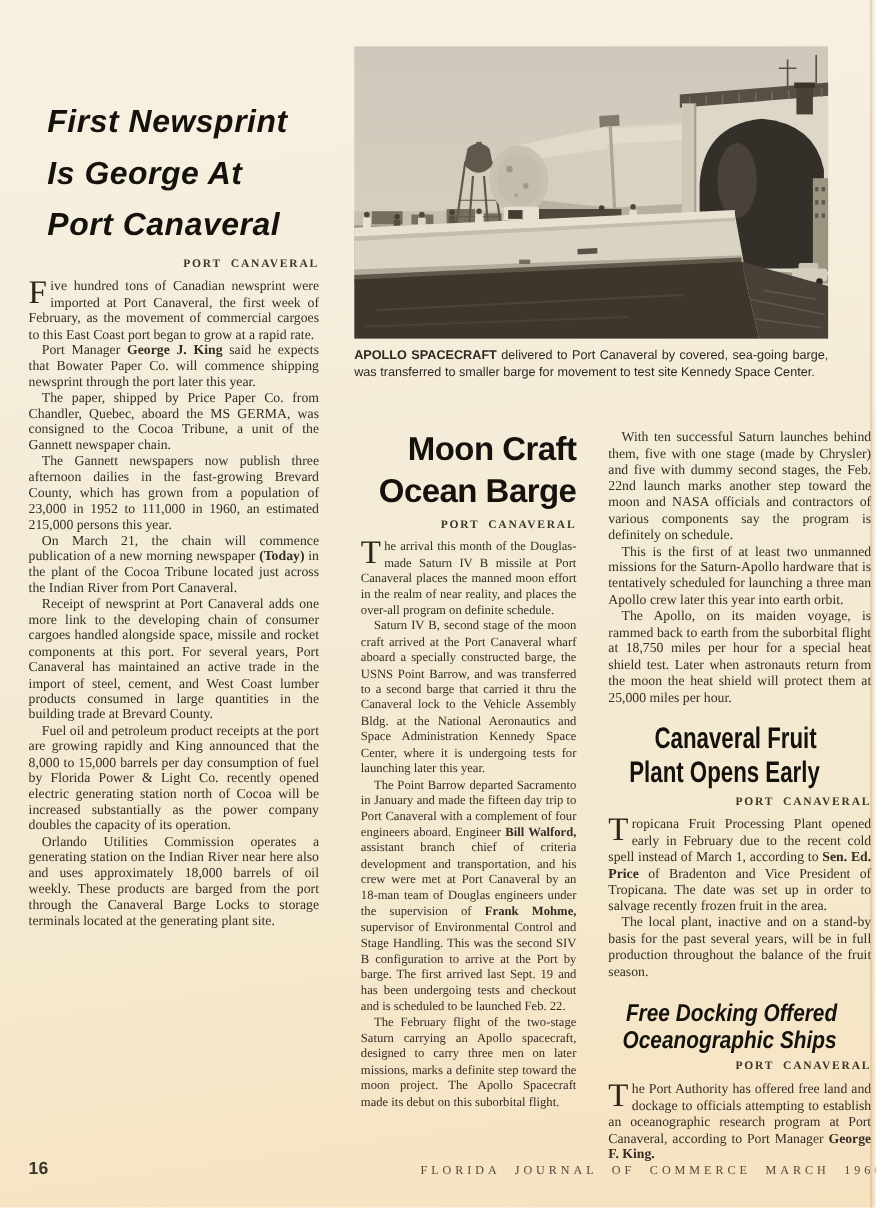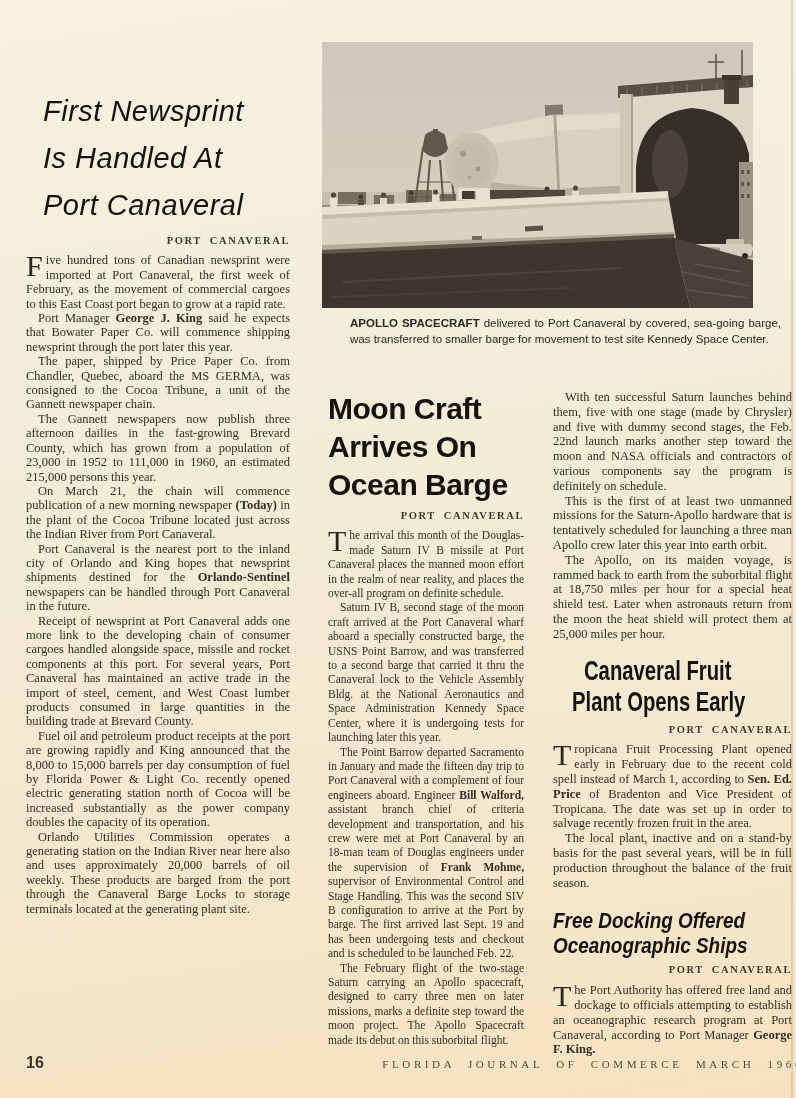--- a/index.html
+++ b/index.html
@@ -18,83 +18,82 @@
   .left-col  { left:26px;  top:88px;  width:264px; font-size:12.5px; line-height:14.4px; }
   .mid-col   { left:328px; top:390px; width:196px; font-size:11.5px; line-height:14.4px; }
   .right-col { left:553px; top:390px; width:239px; font-size:12.5px; line-height:14.8px; }
   .para { text-indent:12px; }
   .para.first { text-indent:0; }
   .dropcap {
     float:left; font-size:30px; line-height:24px; padding:1px 3px 0 0; color:#2b251c;
   }
   b { font-weight:bold; }
   .headline-italic {
-    font-family:"Liberation Sans", sans-serif; font-weight:normal; font-style:italic;
+    font-family:"Liberation Sans", sans-serif; font-weight:bold; font-style:italic;
     font-size:29px; line-height:47px; color:#15120d; letter-spacing:.5px;
     padding-left:17px; text-align:left;
   }
   .headline-sans {
     font-family:"Liberation Sans", sans-serif; font-weight:bold;
     font-size:30px; line-height:38px; color:#15120d; letter-spacing:-.5px;
-    text-align:left;
+    text-align:right;
   }
   .headline-cond {
     font-family:"Liberation Sans", sans-serif; font-weight:bold;
     font-size:27px; line-height:31px; color:#15120d; margin-top:14px;
-    padding-left:19px; text-align:center; white-space:nowrap;
+    padding-left:19px; text-align:right; white-space:nowrap;
   }
   .headline-cond .hl-line { display:inline-block; transform:scaleX(.75); transform-origin:0 50%; }
   .headline-ital-sm {
     font-family:"Liberation Sans", sans-serif; font-weight:bold; font-style:italic;
     font-size:22px; line-height:25px; color:#15120d; margin-top:18px;
-    text-align:left; white-space:nowrap;
+    text-align:right; white-space:nowrap;
   }
   .headline-ital-sm .hl-line { display:inline-block; transform:scaleX(.86); transform-origin:0 50%; }
   .dateline {
     text-align:right; font-weight:bold; font-size:10.5px; letter-spacing:1.6px;
     word-spacing:4px; color:#3d3529; margin:5px 0 5px;
   }
   .photo-frame { position:absolute; left:322px; top:42px; width:431px; height:266px; }
   .photo-frame svg { display:block; width:100%; height:100%; }
   .caption {
     position:absolute; left:322px; top:316px; width:431px;
     font-family:"Liberation Sans", sans-serif; font-size:11.5px; line-height:15.5px;
-    color:#2b2721; text-align:justify;margin-left:28px;
+    color:#2b2721; text-align:justify;
   }
   .page-number {
     position:absolute; left:26px; top:1054px;
     font-family:"Liberation Sans", sans-serif; font-weight:bold; font-size:16px; color:#3b362c;
   }
   .footer-line {
     position:absolute; right:-8px; top:1058px; white-space:nowrap;
     font-size:11px; letter-spacing:3.6px; word-spacing:7px; color:#514a3c;
   }
 </style>
 </head>
 <body>
 
 <div class="page">
 
   <section class="col left-col">
     <h1 class="headline-italic">
       <div>First Newsprint</div>
-      <div>Is Handled At</div>
+      <div>Is George At</div>
       <div>Port Canaveral</div>
     </h1>
     <div class="dateline">PORT CANAVERAL</div>
     <div class="article-body">
         <p class="para first"><span class="dropcap">F</span>ive hundred tons of Canadian newsprint were imported at Port Canaveral, the first week of February, as the movement of commercial cargoes to this East Coast port began to grow at a rapid rate.</p>
         <p class="para">Port Manager <b>George J. King</b> said he expects that Bowater Paper Co. will commence shipping newsprint through the port later this year.</p>
         <p class="para">The paper, shipped by Price Paper Co. from Chandler, Quebec, aboard the MS GERMA, was consigned to the Cocoa Tribune, a unit of the Gannett newspaper chain.</p>
         <p class="para">The Gannett newspapers now publish three afternoon dailies in the fast-growing Brevard County, which has grown from a population of 23,000 in 1952 to 111,000 in 1960, an estimated 215,000 persons this year.</p>
         <p class="para">On March 21, the chain will commence publication of a new morning newspaper <b>(Today)</b> in the plant of the Cocoa Tribune located just across the Indian River from Port Canaveral.</p>
-        <p class="para">Port Canaveral is the nearest port to the inland city of Orlando and King hopes that newsprint shipments destined for the <b>Orlando-Sentinel</b> newspapers can be handled through Port Canaveral in the future.</p>
         <p class="para">Receipt of newsprint at Port Canaveral adds one more link to the developing chain of consumer cargoes handled alongside space, missile and rocket components at this port. For several years, Port Canaveral has maintained an active trade in the import of steel, cement, and West Coast lumber products consumed in large quantities in the building trade at Brevard County.</p>
         <p class="para">Fuel oil and petroleum product receipts at the port are growing rapidly and King announced that the 8,000 to 15,000 barrels per day consumption of fuel by Florida Power &amp; Light Co. recently opened electric generating station north of Cocoa will be increased substantially as the power company doubles the capacity of its operation.</p>
-        <p class="para">Orlando Utilities Commission operates a generating station on the Indian River near here also and uses approximately 20,000 barrels of oil weekly. These products are barged from the port through the Canaveral Barge Locks to storage terminals located at the generating plant site.</p>
+        <p class="para">Orlando Utilities Commission operates a generating station on the Indian River near here also and uses approximately 18,000 barrels of oil weekly. These products are barged from the port through the Canaveral Barge Locks to storage terminals located at the generating plant site.</p>
       </div>
   </section>
 
   <figure class="photo-frame">
     <svg viewBox="0 0 431 266" preserveAspectRatio="none">
       <defs>
         <linearGradient id="sky" x1="0" y1="0" x2="0" y2="1">
           <stop offset="0" stop-color="#cdc9bc"></stop>
           <stop offset="1" stop-color="#dad6c8"></stop>
         </linearGradient>
@@ -237,21 +236,20 @@
     </svg>
   </figure>
 
   <figcaption class="caption">
     <b>APOLLO SPACECRAFT</b><span> delivered to Port Canaveral by covered, sea-going barge, was transferred to smaller barge for movement to test site Kennedy Space Center.</span>
   </figcaption>
 
   <section class="col mid-col">
     <h2 class="headline-sans">
       <div>Moon Craft</div>
-      <div>Arrives On</div>
       <div>Ocean Barge</div>
     </h2>
     <div class="dateline">PORT CANAVERAL</div>
     <div class="article-body">
         <p class="para first"><span class="dropcap">T</span>he arrival this month of the Douglas-made Saturn IV B missile at Port Canaveral places the manned moon effort in the realm of near reality, and places the over-all program on definite schedule.</p>
         <p class="para">Saturn IV B, second stage of the moon craft arrived at the Port Canaveral wharf aboard a specially constructed barge, the USNS Point Barrow, and was transferred to a second barge that carried it thru the Canaveral lock to the Vehicle Assembly Bldg. at the National Aeronautics and Space Administration Kennedy Space Center, where it is undergoing tests for launching later this year.</p>
         <p class="para">The Point Barrow departed Sacramento in January and made the fifteen day trip to Port Canaveral with a complement of four engineers aboard. Engineer <b>Bill Walford,</b> assistant branch chief of criteria development and transportation, and his crew were met at Port Canaveral by an 18-man team of Douglas engineers under the supervision of <b>Frank Mohme,</b> supervisor of Environmental Control and Stage Handling. This was the second SIV B configuration to arrive at the Port by barge. The first arrived last Sept. 19 and has been undergoing tests and checkout and is scheduled to be launched Feb. 22.</p>
         <p class="para">The February flight of the two-stage Saturn carrying an Apollo spacecraft, designed to carry three men on later missions, marks a definite step toward the moon project. The Apollo Spacecraft made its debut on this suborbital flight.</p>
       </div>
   </section>

